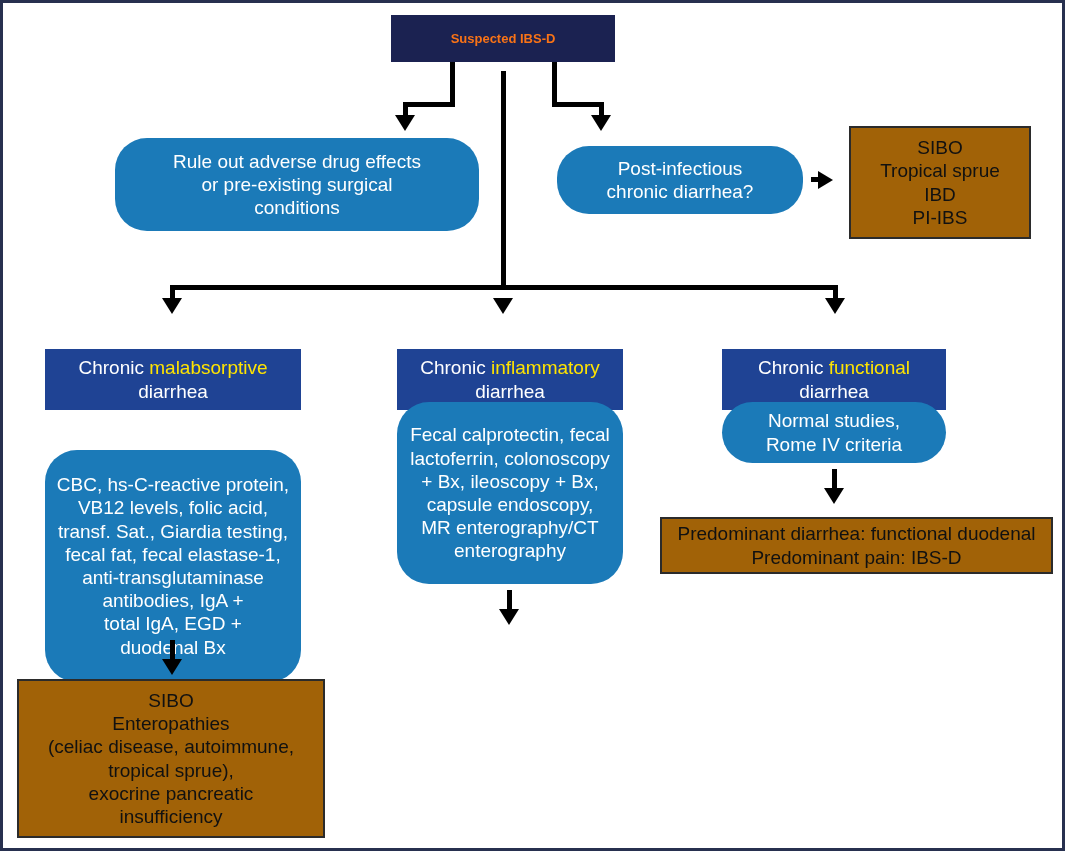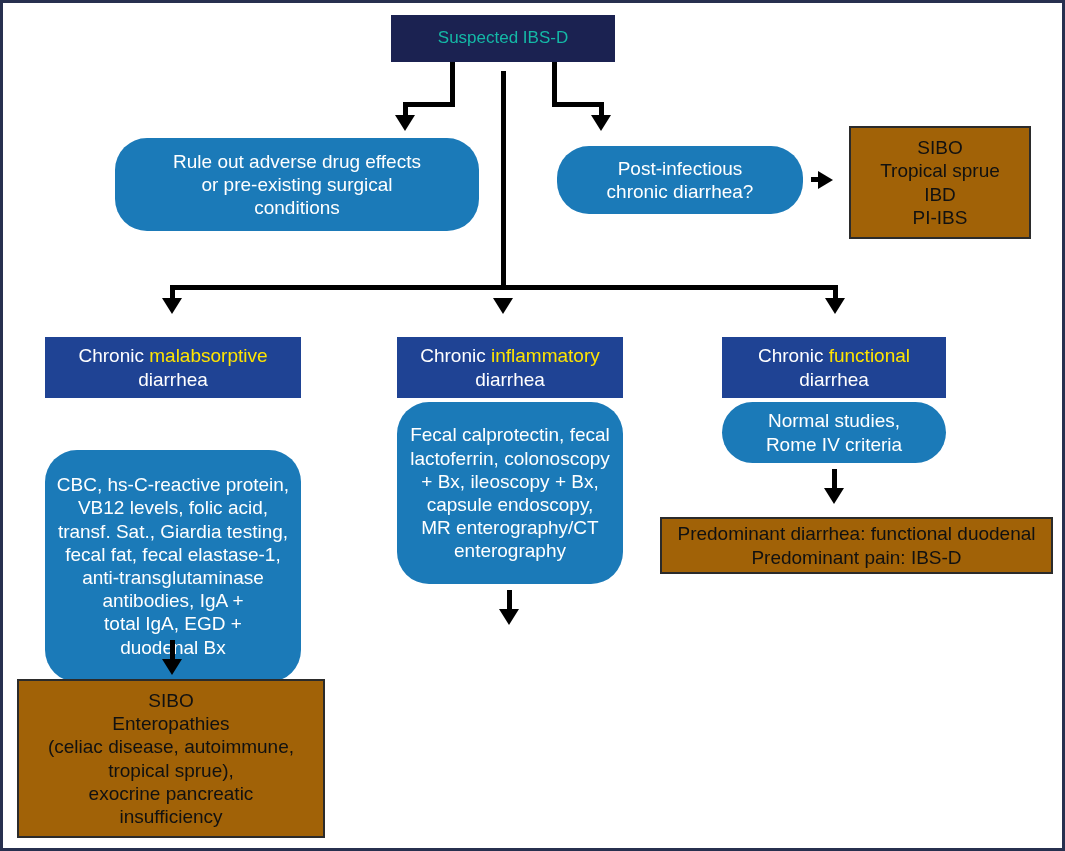--- a/index.html
+++ b/index.html
@@ -25,27 +25,29 @@
     align-items: center;
     justify-content: center;
     text-align: center;
     line-height: 1.22;
     white-space: pre-line;
   }
 
   
   .navy-top {
     background: #1b2251;
-    color: #14b8a6;
-    font-size: 17px;
+    color: #f97316;
+    font-size: 13px;
+    font-weight: bold;
   }
   .navy-head {
     background: #1f4394;
     color: #ffffff;
     font-size: 19px;
+    margin-top: 12px;
   }
   .mid-blue {
     background: #1b7ab8;
     color: #ffffff;
     font-size: 19px;
     border-radius: 32px;
   }
   .light-blue {
     background: #a16207;
     color: #111111;

